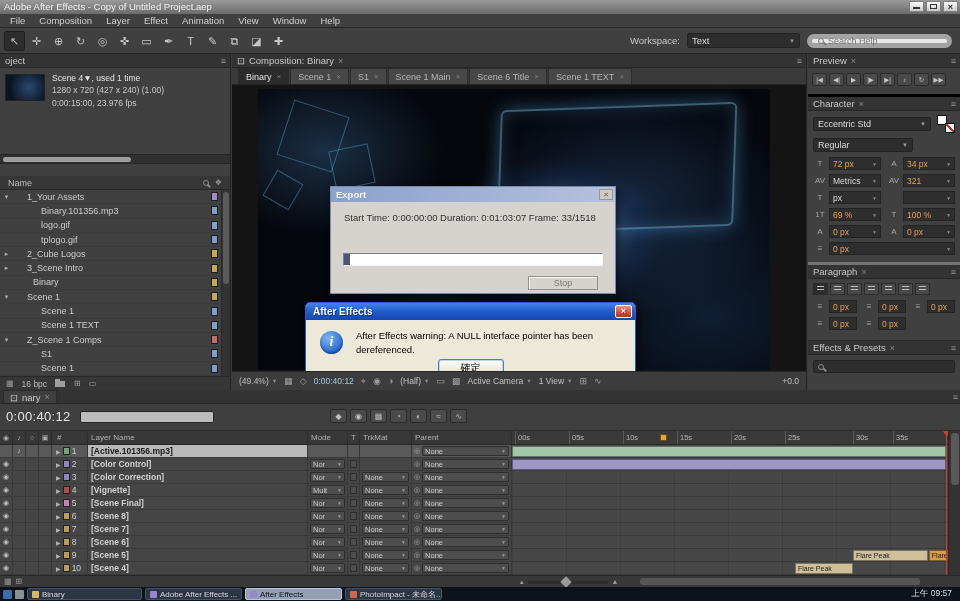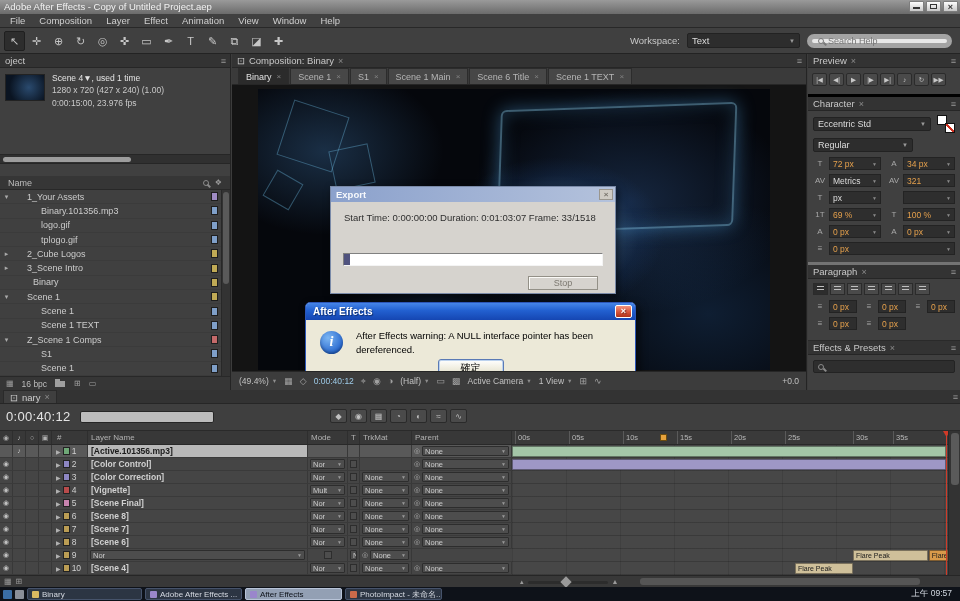--- a/index.html
+++ b/index.html
@@ -902,20 +902,21 @@
             <span class="av">◉</span>
             <span class="av"></span>
             <span class="av"></span>
             <span class="av"></span>
           </div>
           <div class="numcell">
             <span class="exp">▶</span>
             <span class="lchip" style="background: rgb(187, 157, 84);"></span>
             <span>9</span>
           </div>
+          <div class="namecell">[Scene 5]</div>
           <div class="modecell">
             <span class="mini-dd">Nor</span>
           </div>
           <div class="tcell">
             <span class="tbox"></span>
           </div>
           <div class="trkcell">
             <span class="mini-dd">None</span>
           </div>
           <div class="parcell">

